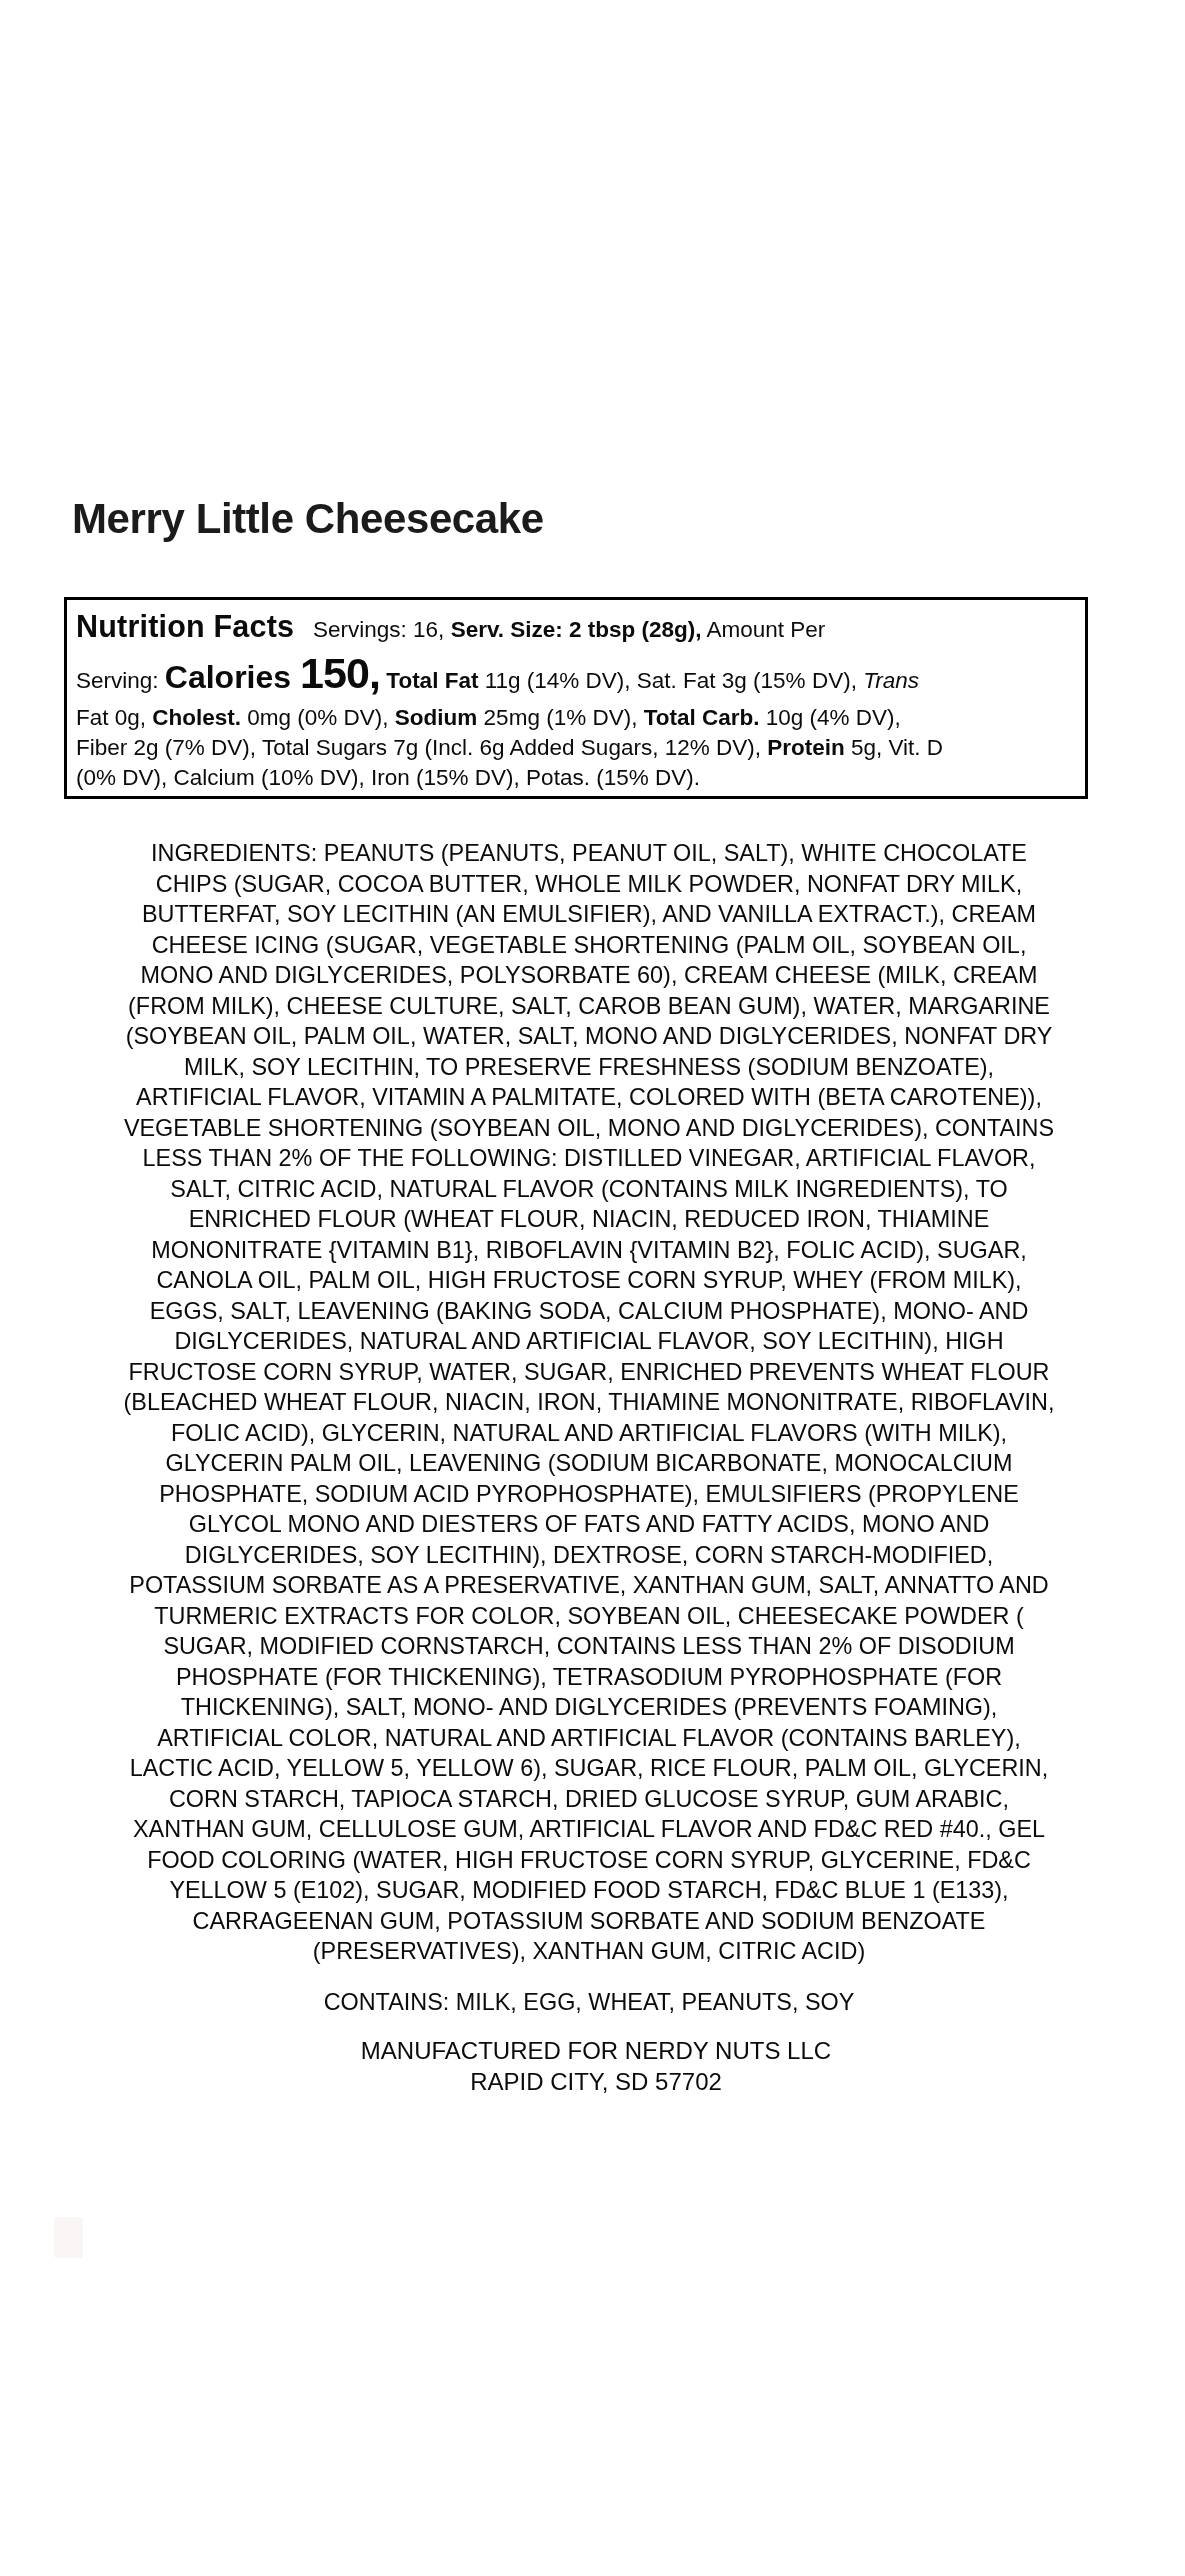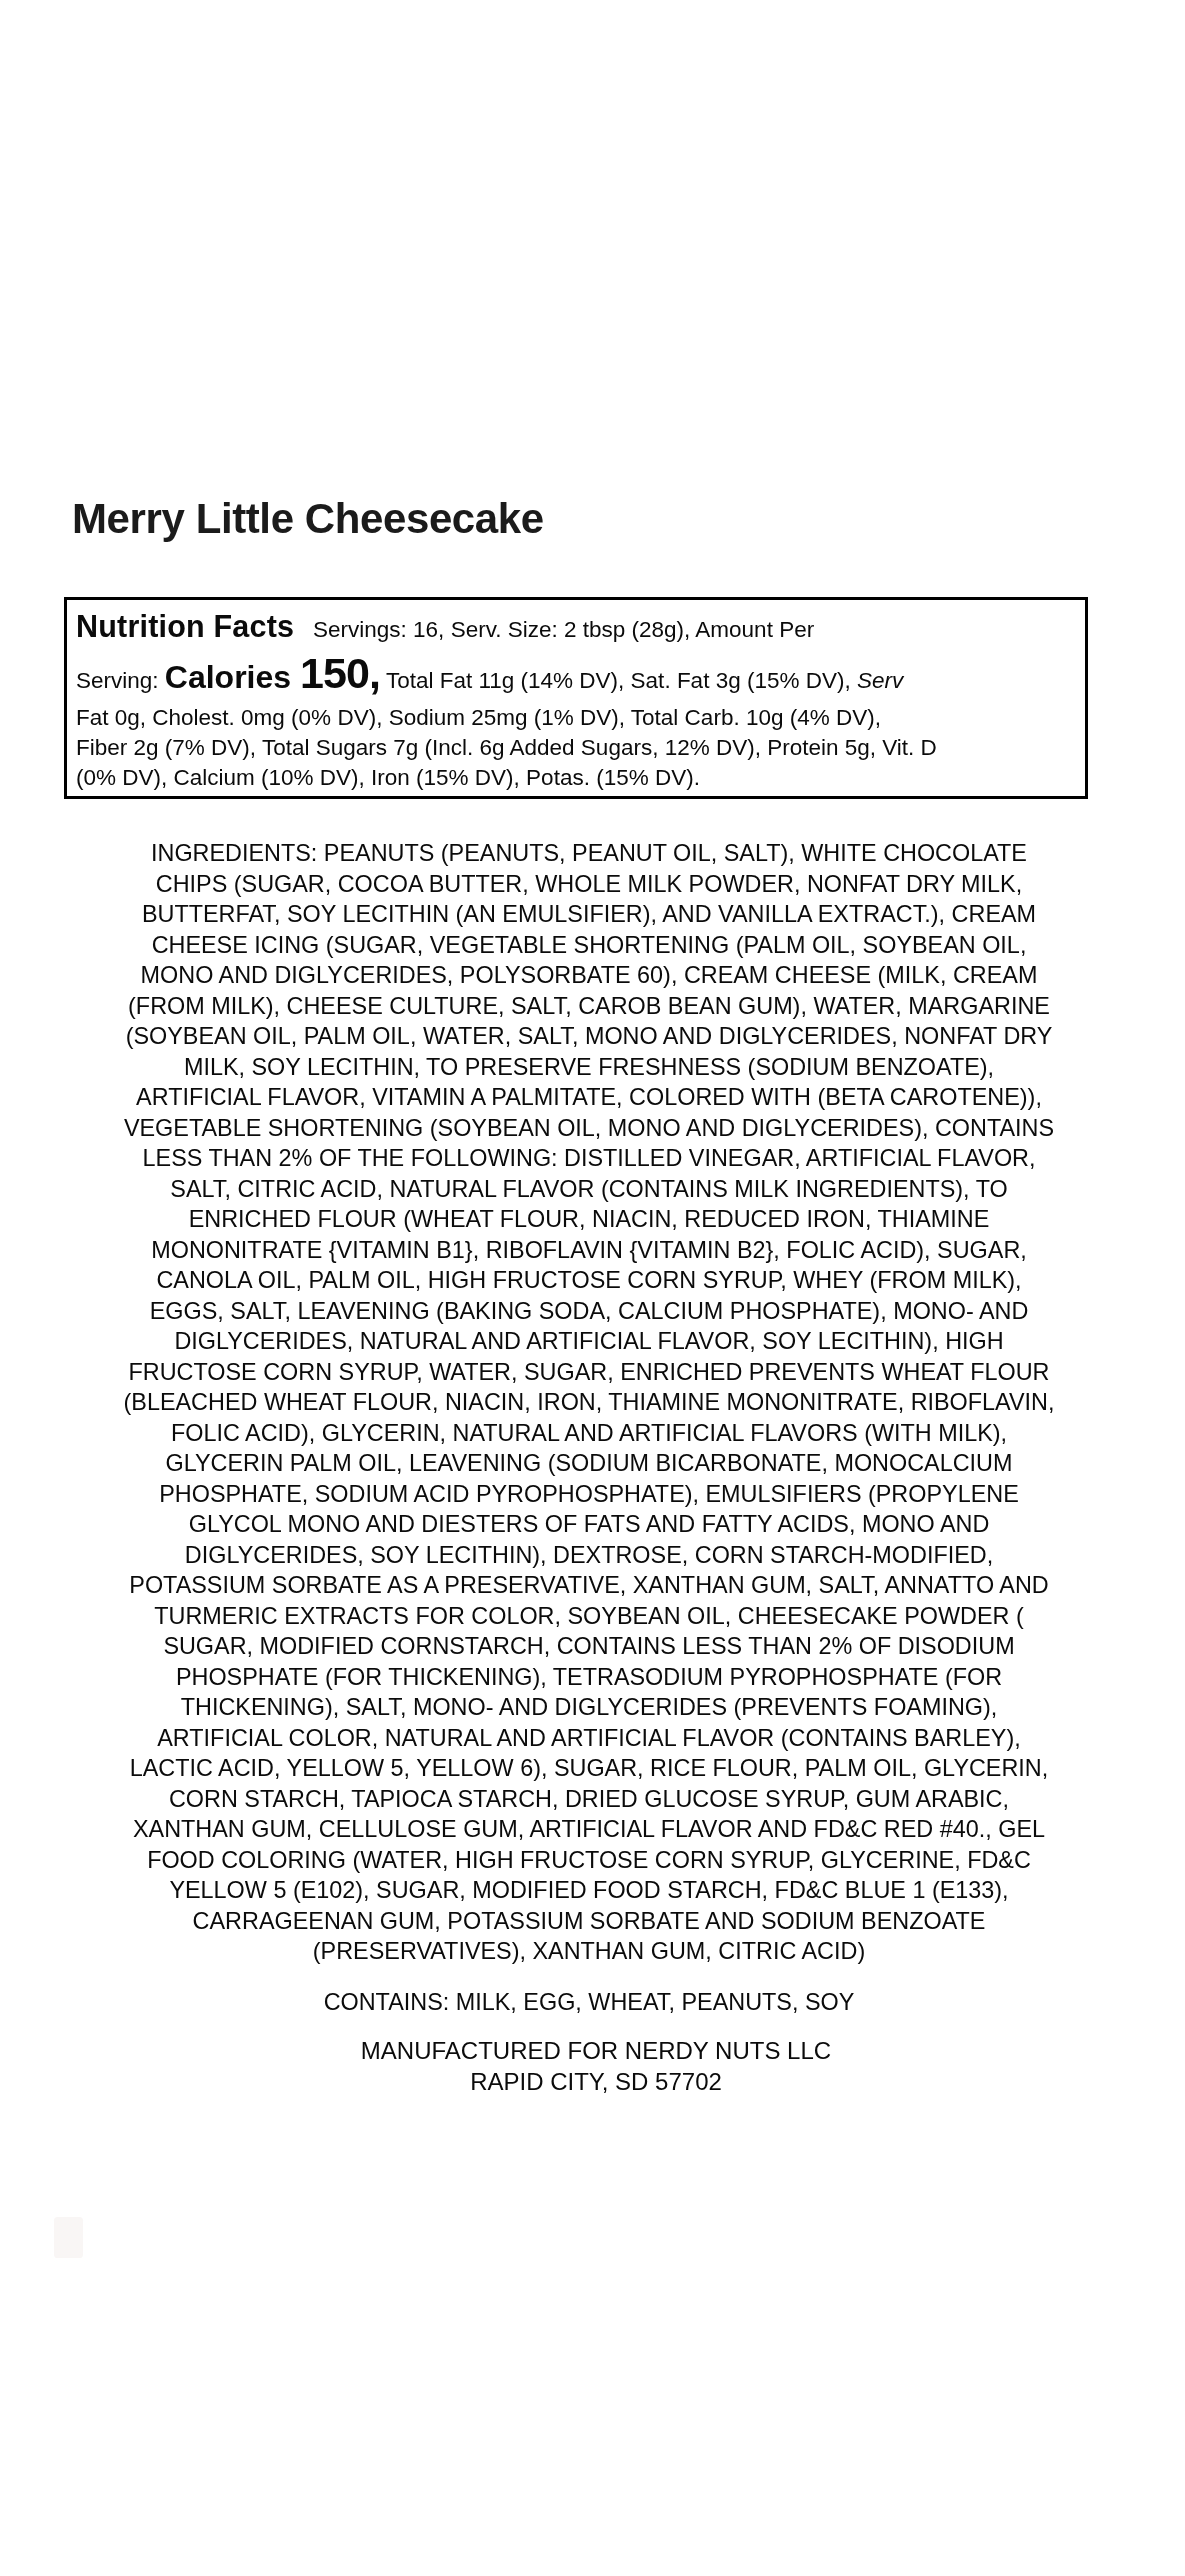--- a/index.html
+++ b/index.html
@@ -29,21 +29,21 @@
     width: 1024px;
     box-sizing: border-box;
     border: 3.1px solid #000000;
     padding: 4.5px 9px 2.7px 9px;
     background: #ffffff;
   }
   .nf-line { white-space: nowrap; line-height: 28px; }
   .nf-line:nth-child(1) { line-height: 42px; }
   .nf-line:nth-child(2) { line-height: 41px; }
   .seg-r   { font-size: 22.5px; }
-  .seg-b   { font-size: 22.5px; font-weight: 400; }
+  .seg-b   { font-size: 22.5px; font-weight: 700; }
   .seg-i   { font-size: 22.5px; font-style: italic; }
   .seg-nf  { font-size: 30.5px; font-weight: 800; letter-spacing: 0.2px; margin-right: 12.6px; }
   .seg-cal { font-size: 32px; font-weight: 700; }
   .seg-num { font-size: 43px; font-weight: 700; letter-spacing: -0.9px; }
   .ingredients {
     position: absolute;
     left: 25px;
     top: 838px;
     width: 1128px;
     text-align: center;
@@ -85,21 +85,21 @@
 </head>
 <body>
 
 <div class="page">
 
   <div class="product-title">Merry Little Cheesecake</div>
 
   <div class="nf-panel">
     <div>
         <div class="nf-line"><span class="seg-nf">Nutrition Facts</span><span class="seg-r"> Servings: 16, </span><span class="seg-b">Serv. Size: 2 tbsp (28g),</span><span class="seg-r"> Amount Per</span></div>
-        <div class="nf-line"><span class="seg-r">Serving: </span><span class="seg-cal">Calories </span><span class="seg-num">150,</span><span class="seg-b"> Total Fat</span><span class="seg-r"> 11g (14% DV), Sat. Fat 3g (15% DV), </span><span class="seg-i">Serv</span></div>
+        <div class="nf-line"><span class="seg-r">Serving: </span><span class="seg-cal">Calories </span><span class="seg-num">150,</span><span class="seg-b"> Total Fat</span><span class="seg-r"> 11g (14% DV), Sat. Fat 3g (15% DV), </span><span class="seg-i">Trans</span></div>
         <div class="nf-line"><span class="seg-r">Fat 0g, </span><span class="seg-b">Cholest.</span><span class="seg-r"> 0mg (0% DV), </span><span class="seg-b">Sodium</span><span class="seg-r"> 25mg (1% DV), </span><span class="seg-b">Total Carb.</span><span class="seg-r"> 10g (4% DV),</span></div>
         <div class="nf-line"><span class="seg-r">Fiber 2g (7% DV), Total Sugars 7g (Incl. 6g Added Sugars, 12% DV), </span><span class="seg-b">Protein</span><span class="seg-r"> 5g, Vit. D</span></div>
         <div class="nf-line"><span class="seg-r">(0% DV), Calcium (10% DV), Iron (15% DV), Potas. (15% DV).</span></div>
       </div>
   </div>
 
   <div class="ingredients">
       <div class="ing-line">INGREDIENTS: PEANUTS (PEANUTS, PEANUT OIL, SALT), WHITE CHOCOLATE</div>
       <div class="ing-line">CHIPS (SUGAR, COCOA BUTTER, WHOLE MILK POWDER, NONFAT DRY MILK,</div>
       <div class="ing-line">BUTTERFAT, SOY LECITHIN (AN EMULSIFIER), AND VANILLA EXTRACT.), CREAM</div>

